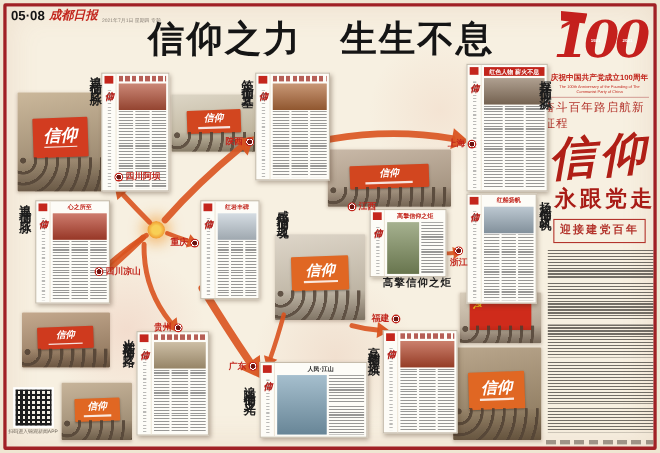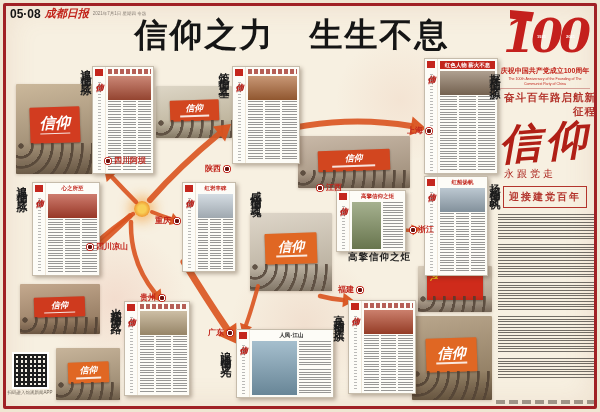--- a/index.html
+++ b/index.html
@@ -3,60 +3,60 @@
 <meta charset="utf-8">
 <style>
   html,body{margin:0;padding:0;background:#e9e0cd;}
   #stage{position:relative;width:600px;height:412px;background:#efe6d2;overflow:hidden;
          font-family:"Liberation Sans",sans-serif;}
   #frame{position:absolute;inset:3px;border:3px solid #a02125;border-radius:2px;
          background:#f7f0e1;box-shadow:inset 0 0 30px rgba(180,120,90,.15);}
   .deco{position:absolute;border-radius:50%;pointer-events:none;}
 
   
-  #hdr{position:absolute;left:10px;top:6px;display:flex;align-items:center;gap:4px;white-space:nowrap;}
+  #hdr{position:absolute;left:10px;top:6px;display:flex;align-items:flex-end;gap:4px;white-space:nowrap;}
   #hdr .ed{font-weight:bold;font-size:12px;color:#141414;}
   #hdr .mh{font-weight:bold;font-style:italic;font-size:11px;color:#c2251c;font-family:"DejaVu Serif",serif;}
   #hdr .dl{font-size:4.5px;color:#8a8178;}
   #title{position:absolute;left:108px;top:13px;width:368px;text-align:center;
          font-weight:bold;font-size:33px;letter-spacing:2px;color:#151515;}
 
   
   #rcol{position:absolute;left:494px;top:8px;width:102px;height:396px;display:flex;flex-direction:column;}
   .logo100{position:relative;height:56px;text-align:center;}
   .l-num{font-family:"DejaVu Serif",serif;font-style:italic;font-weight:bold;font-size:46px;
          color:#c4201d;letter-spacing:-4px;line-height:56px;}
   .l-flag{position:absolute;left:16px;top:2px;width:24px;height:13px;background:#c4201d;
           clip-path:polygon(0 0,100% 18%,90% 88%,0 66%);}
   .l-yr{position:absolute;font-size:4px;color:#fff;font-weight:bold;}
   .yr1{left:43px;top:26px;} .yr2{left:72px;top:26px;}
   .l-cn{font-weight:bold;font-size:7px;color:#c2251c;text-align:center;margin-top:2px;}
   .l-en{font-size:4px;color:#c2251c;text-align:center;transform:scale(.9);}
   .l-rule{height:1px;background:#d5a299;margin:2px 6px;}
-  .l-slogan{font-family:"DejaVu Serif",serif;font-weight:bold;font-size:10.5px;color:#b3342c;
-            text-align:right;letter-spacing:1px;}
+  .l-slogan{font-family:"DejaVu Serif",serif;font-weight:normal;font-size:10.5px;color:#b3342c;
+            text-align:left;letter-spacing:1px;}
   .callig{font-family:"DejaVu Serif",serif;font-style:italic;font-weight:bold;font-size:42px;
           color:#b01f16;text-align:center;letter-spacing:4px;line-height:46px;transform:rotate(-4deg);}
-  .rc-h1,.rc-h2{font-family:"DejaVu Serif",serif;font-weight:normal;font-size:10px;color:#a81c16;letter-spacing:3px;}
+  .rc-h1,.rc-h2{font-family:"DejaVu Serif",serif;font-weight:bold;font-size:20px;color:#a81c16;letter-spacing:3px;}
   .rc-h1{margin:2px 0 0 10px;} .rc-h2{margin:1px 0 0 26px;}
   .rc-box{border:1.5px solid #b3342c;color:#b3342c;width:78px;margin:5px auto 4px;
           padding:3px 2px;text-align:center;font-family:"DejaVu Serif",serif;font-weight:bold;
           font-size:10px;letter-spacing:2px;line-height:1.35;}
   .rc-body{flex:1;margin:2px 2px 0 4px;}
   .para{background:repeating-linear-gradient(#3f3b36 0 1px,transparent 1px 2.7px);opacity:.72;margin-bottom:4px;}
   .rc-credits{height:4px;margin:3px 2px 0 2px;opacity:.55;
               background:repeating-linear-gradient(90deg,#5a4f45 0 9px,transparent 9px 13px);}
 
   
   .seclabel{position:absolute;writing-mode:vertical-rl;font-weight:bold;font-size:11px;
             letter-spacing:3px;color:#1c1c1c;z-index:6;}
   .seclabel.horiz{writing-mode:horizontal-tb;font-size:9.5px;letter-spacing:1px;}
   .region{position:absolute;display:flex;align-items:center;gap:2px;font-weight:bold;font-size:8px;
           color:#c2251c;white-space:nowrap;z-index:7;}
-  .region.top{flex-direction:row;gap:1px;}
+  .region.top{flex-direction:column;gap:1px;}
   .dot{width:8px;height:8px;border-radius:50%;flex:0 0 auto;
        background:radial-gradient(circle,#6e120e 0 2px,#fff 2.4px 3px,#c2251c 3.1px);}
 
   #sun{position:absolute;left:134px;top:201px;width:16px;height:16px;border-radius:50%;z-index:2;
        background:radial-gradient(circle,#f8cf56 0 35%,#ee8c28 80%);
        box-shadow:0 0 12px 5px rgba(240,150,40,.55);}
   #arrows{position:absolute;inset:0;z-index:3;pointer-events:none;}
 
   .photo{position:absolute;z-index:1;border-radius:1px;overflow:hidden;box-shadow:0 1px 3px rgba(90,60,40,.25);}
   .crowd{position:absolute;left:0;right:0;bottom:0;height:34%;opacity:.8;
@@ -371,21 +371,21 @@
       <div class="seclabel" style="left: 248px; top: 182px;">感悟信仰之魂</div>
       <div class="seclabel" style="left: 487px; top: 174px;">扬起信仰之帆</div>
       <div class="seclabel" style="left: 108px; top: 299px;">光耀信仰之路</div>
       <div class="seclabel" style="left: 218px; top: 342px;">追随信仰之光</div>
       <div class="seclabel" style="left: 331px; top: 306px;">高扬信仰之旗</div>
       <div class="seclabel horiz" style="left: 348px; top: 251px;">高擎信仰之炬</div>
       <div class="region" style="left: 104px; top: 155px;">
         <div class="dot"></div>
         <span>四川阿坝</span>
       </div>
-      <div class="region" style="left: 205px; top: 123px; margin-top: 40px;">
+      <div class="region" style="left: 205px; top: 123px;">
         <span>陕西</span>
         <div class="dot"></div>
       </div>
       <div class="region" style="left: 407px; top: 125px;">
         <span>上海</span>
         <div class="dot"></div>
       </div>
       <div class="region" style="left: 155px; top: 215px;">
         <span>重庆</span>
         <div class="dot"></div>

